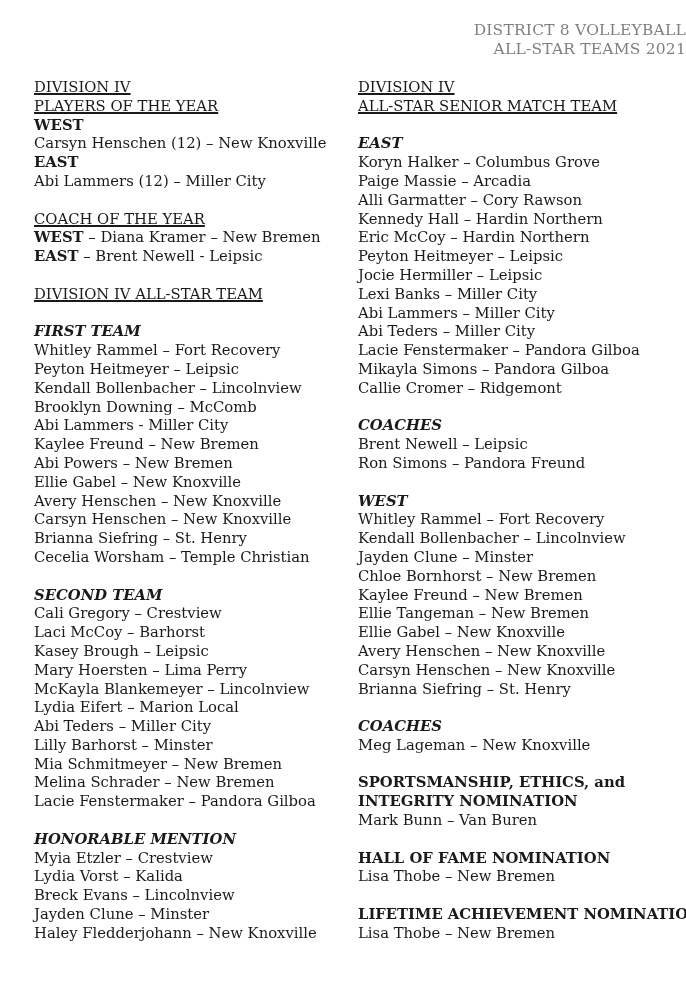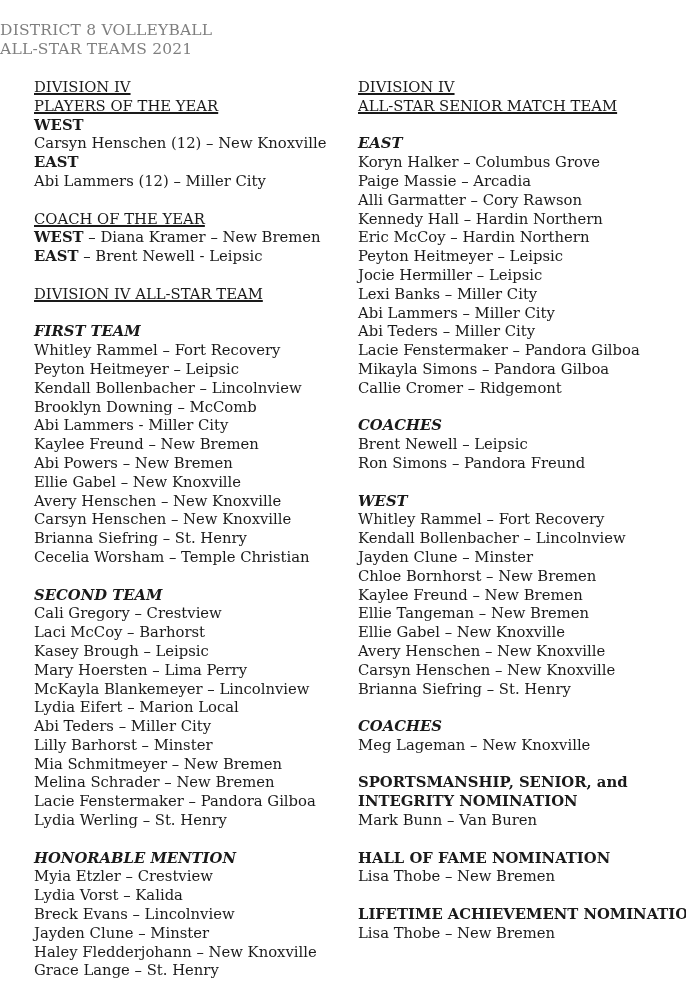--- a/index.html
+++ b/index.html
@@ -14,21 +14,21 @@
     background: #ffffff;
     overflow: hidden;
     font-family: "DejaVu Serif", serif;
     color: #1a1a1a;
   }
   .doc-title {
     position: absolute;
     top: 21px;
     left: 0;
     width: 686px;
-    text-align: left;
+    text-align: right;
     color: #7f7f7f;
     font-size: 15.5px;
     line-height: 19px;
     letter-spacing: 0.2px;
   }
   .col {
     position: absolute;
     top: 78px;
     font-size: 14.8px;
     line-height: 18.8px;
@@ -87,29 +87,27 @@
       <div class="line n">Laci McCoy – Barhorst</div>
       <div class="line n">Kasey Brough – Leipsic</div>
       <div class="line n">Mary Hoersten – Lima Perry</div>
       <div class="line n">McKayla Blankemeyer – Lincolnview</div>
       <div class="line n">Lydia Eifert – Marion Local</div>
       <div class="line n">Abi Teders – Miller City</div>
       <div class="line n">Lilly Barhorst – Minster</div>
       <div class="line n">Mia Schmitmeyer – New Bremen</div>
       <div class="line n">Melina Schrader – New Bremen</div>
       <div class="line n">Lacie Fenstermaker – Pandora Gilboa</div>
-      <div class="line n">Lydia Werling – St. Henry</div>
       <div class="line blank">&nbsp;</div>
       <div class="line bi">HONORABLE MENTION</div>
       <div class="line n">Myia Etzler – Crestview</div>
       <div class="line n">Lydia Vorst – Kalida</div>
       <div class="line n">Breck Evans – Lincolnview</div>
       <div class="line n">Jayden Clune – Minster</div>
       <div class="line n">Haley Fledderjohann – New Knoxville</div>
-      <div class="line n">Grace Lange – St. Henry</div>
     </div>
   <div class="col col-right">
       <div class="line hu">DIVISION IV</div>
       <div class="line hu">ALL-STAR SENIOR MATCH TEAM</div>
       <div class="line blank">&nbsp;</div>
       <div class="line bi">EAST</div>
       <div class="line n">Koryn Halker – Columbus Grove</div>
       <div class="line n">Paige Massie – Arcadia</div>
       <div class="line n">Alli Garmatter – Cory Rawson</div>
       <div class="line n">Kennedy Hall – Hardin Northern</div>
@@ -135,21 +133,21 @@
       <div class="line n">Kaylee Freund – New Bremen</div>
       <div class="line n">Ellie Tangeman – New Bremen</div>
       <div class="line n">Ellie Gabel – New Knoxville</div>
       <div class="line n">Avery Henschen – New Knoxville</div>
       <div class="line n">Carsyn Henschen – New Knoxville</div>
       <div class="line n">Brianna Siefring – St. Henry</div>
       <div class="line blank">&nbsp;</div>
       <div class="line bi">COACHES</div>
       <div class="line n">Meg Lageman – New Knoxville</div>
       <div class="line blank">&nbsp;</div>
-      <div class="line b">SPORTSMANSHIP, SENIOR, and</div>
+      <div class="line b">SPORTSMANSHIP, ETHICS, and</div>
       <div class="line b">INTEGRITY NOMINATION</div>
       <div class="line n">Mark Bunn – Van Buren</div>
       <div class="line blank">&nbsp;</div>
       <div class="line b">HALL OF FAME NOMINATION</div>
       <div class="line n">Lisa Thobe – New Bremen</div>
       <div class="line blank">&nbsp;</div>
       <div class="line b">LIFETIME ACHIEVEMENT NOMINATION</div>
       <div class="line n">Lisa Thobe – New Bremen</div>
     </div>
 </div>

